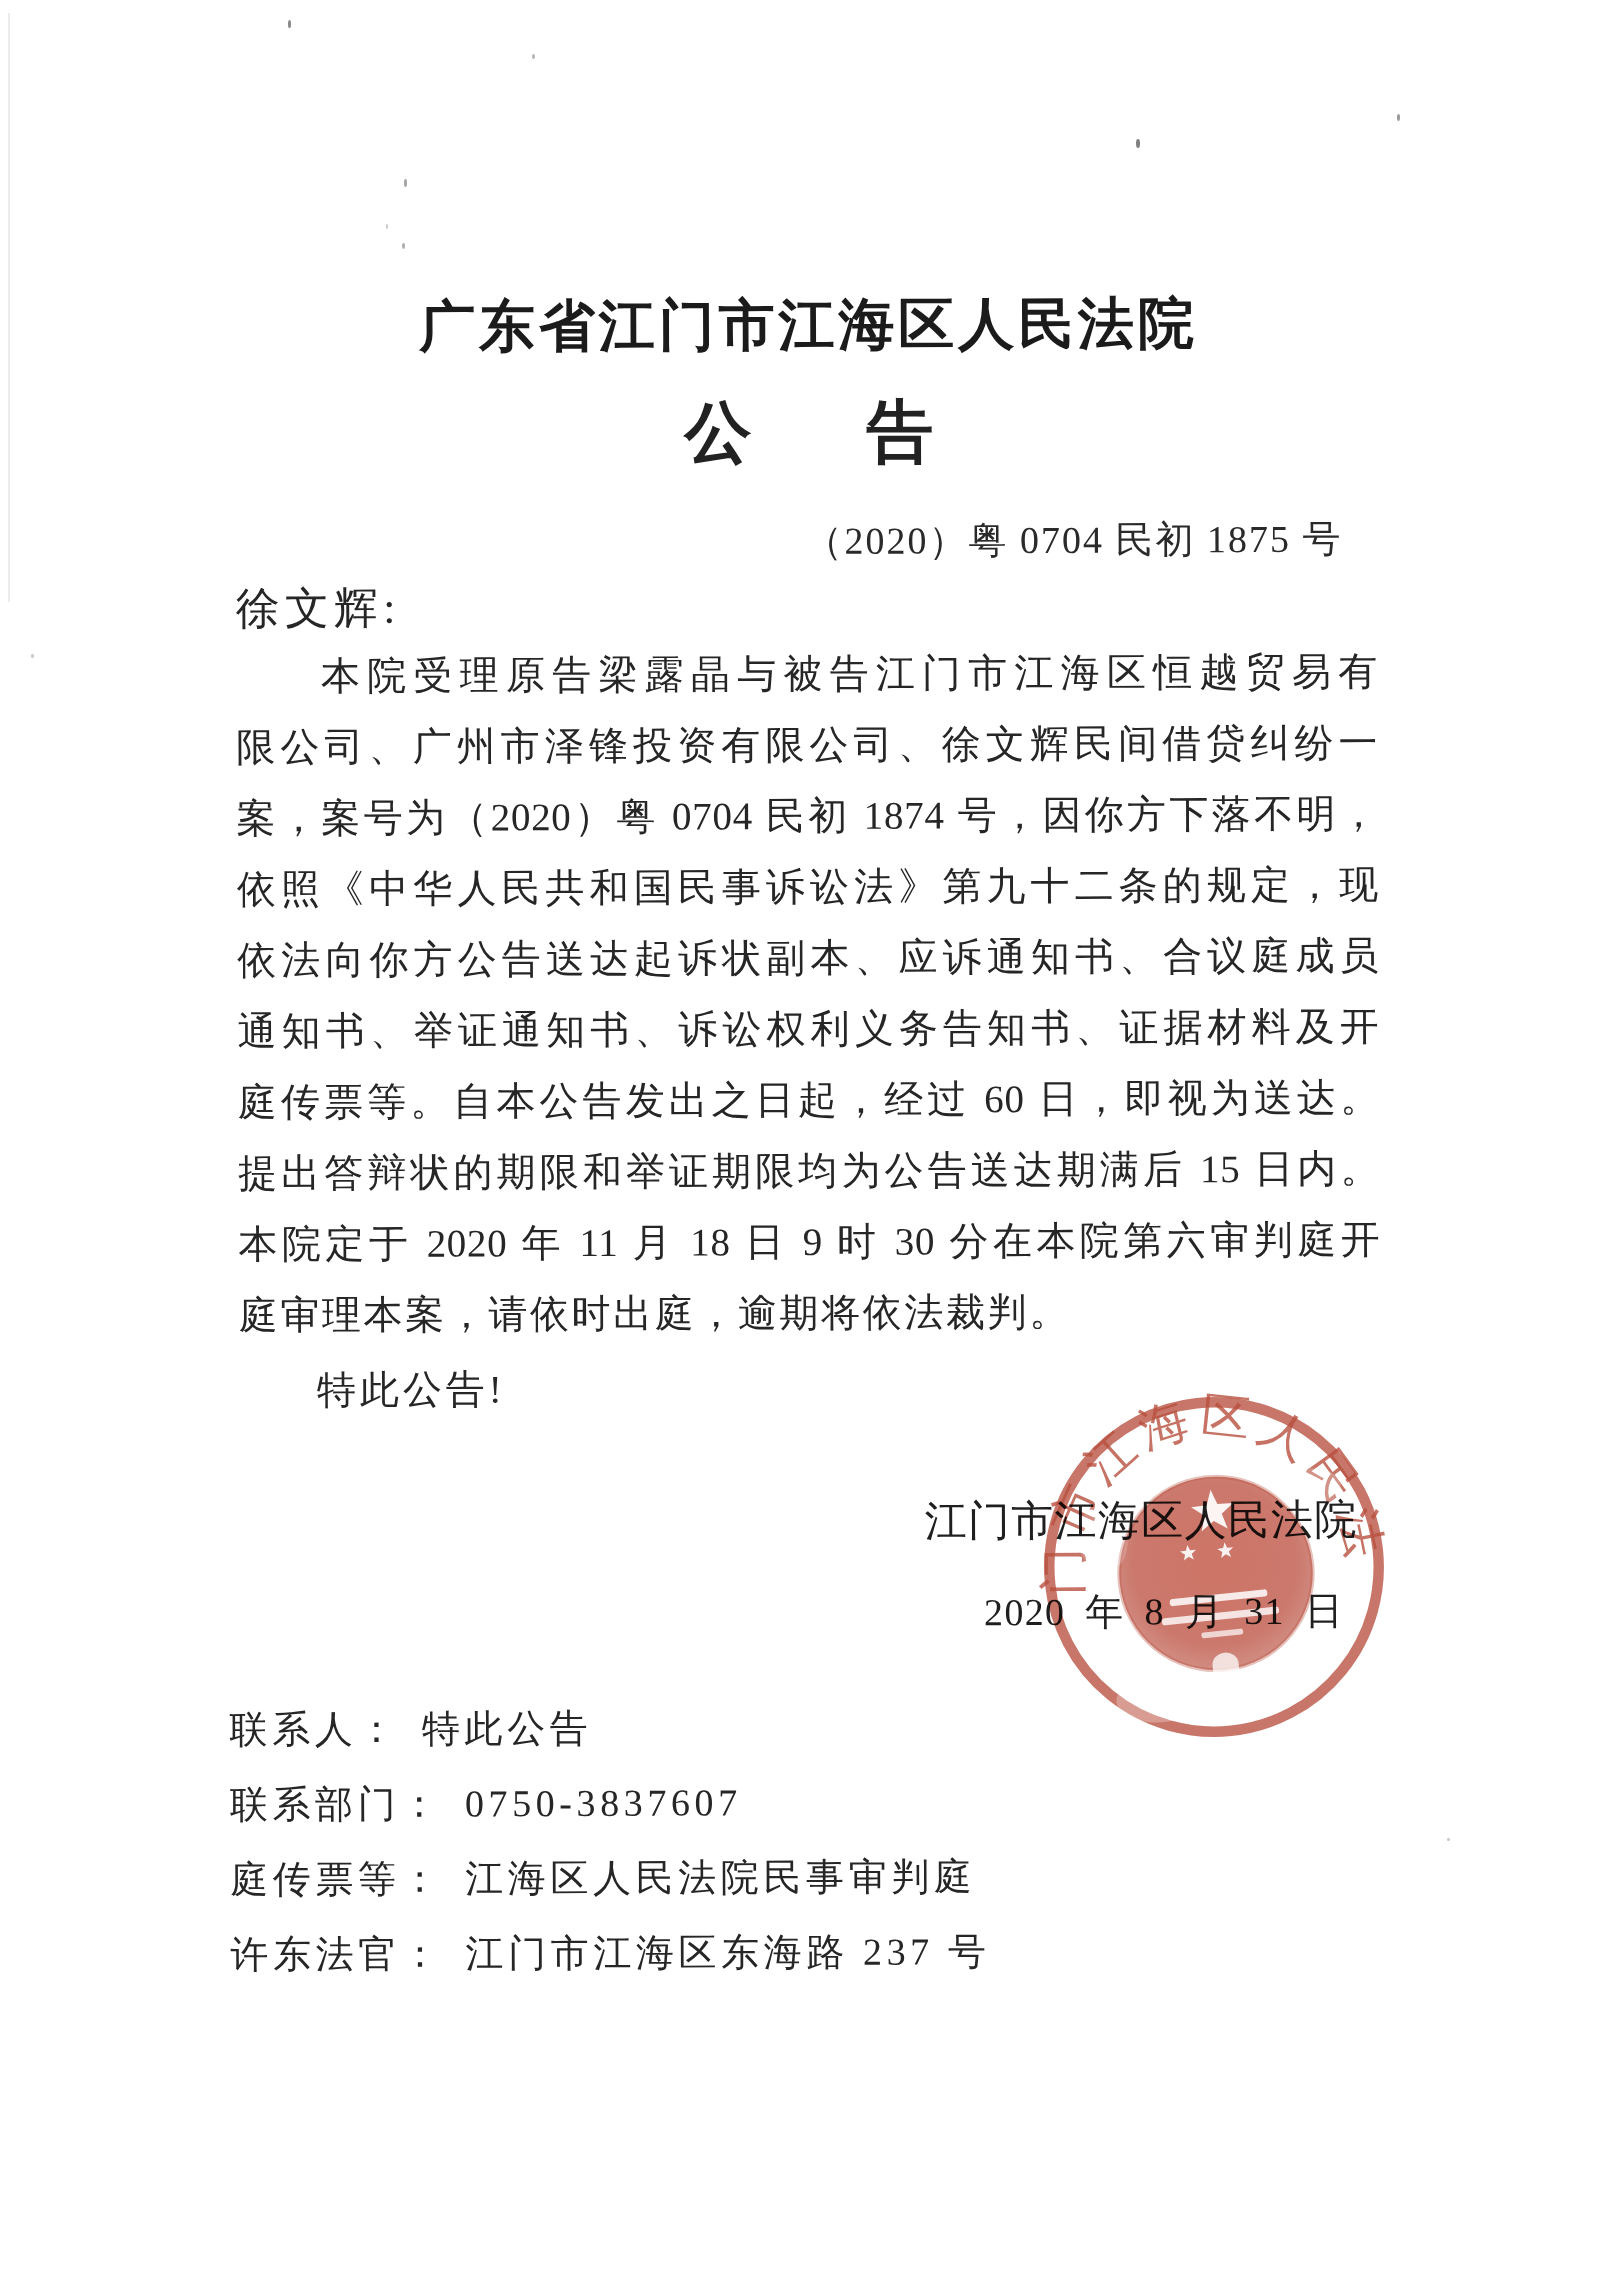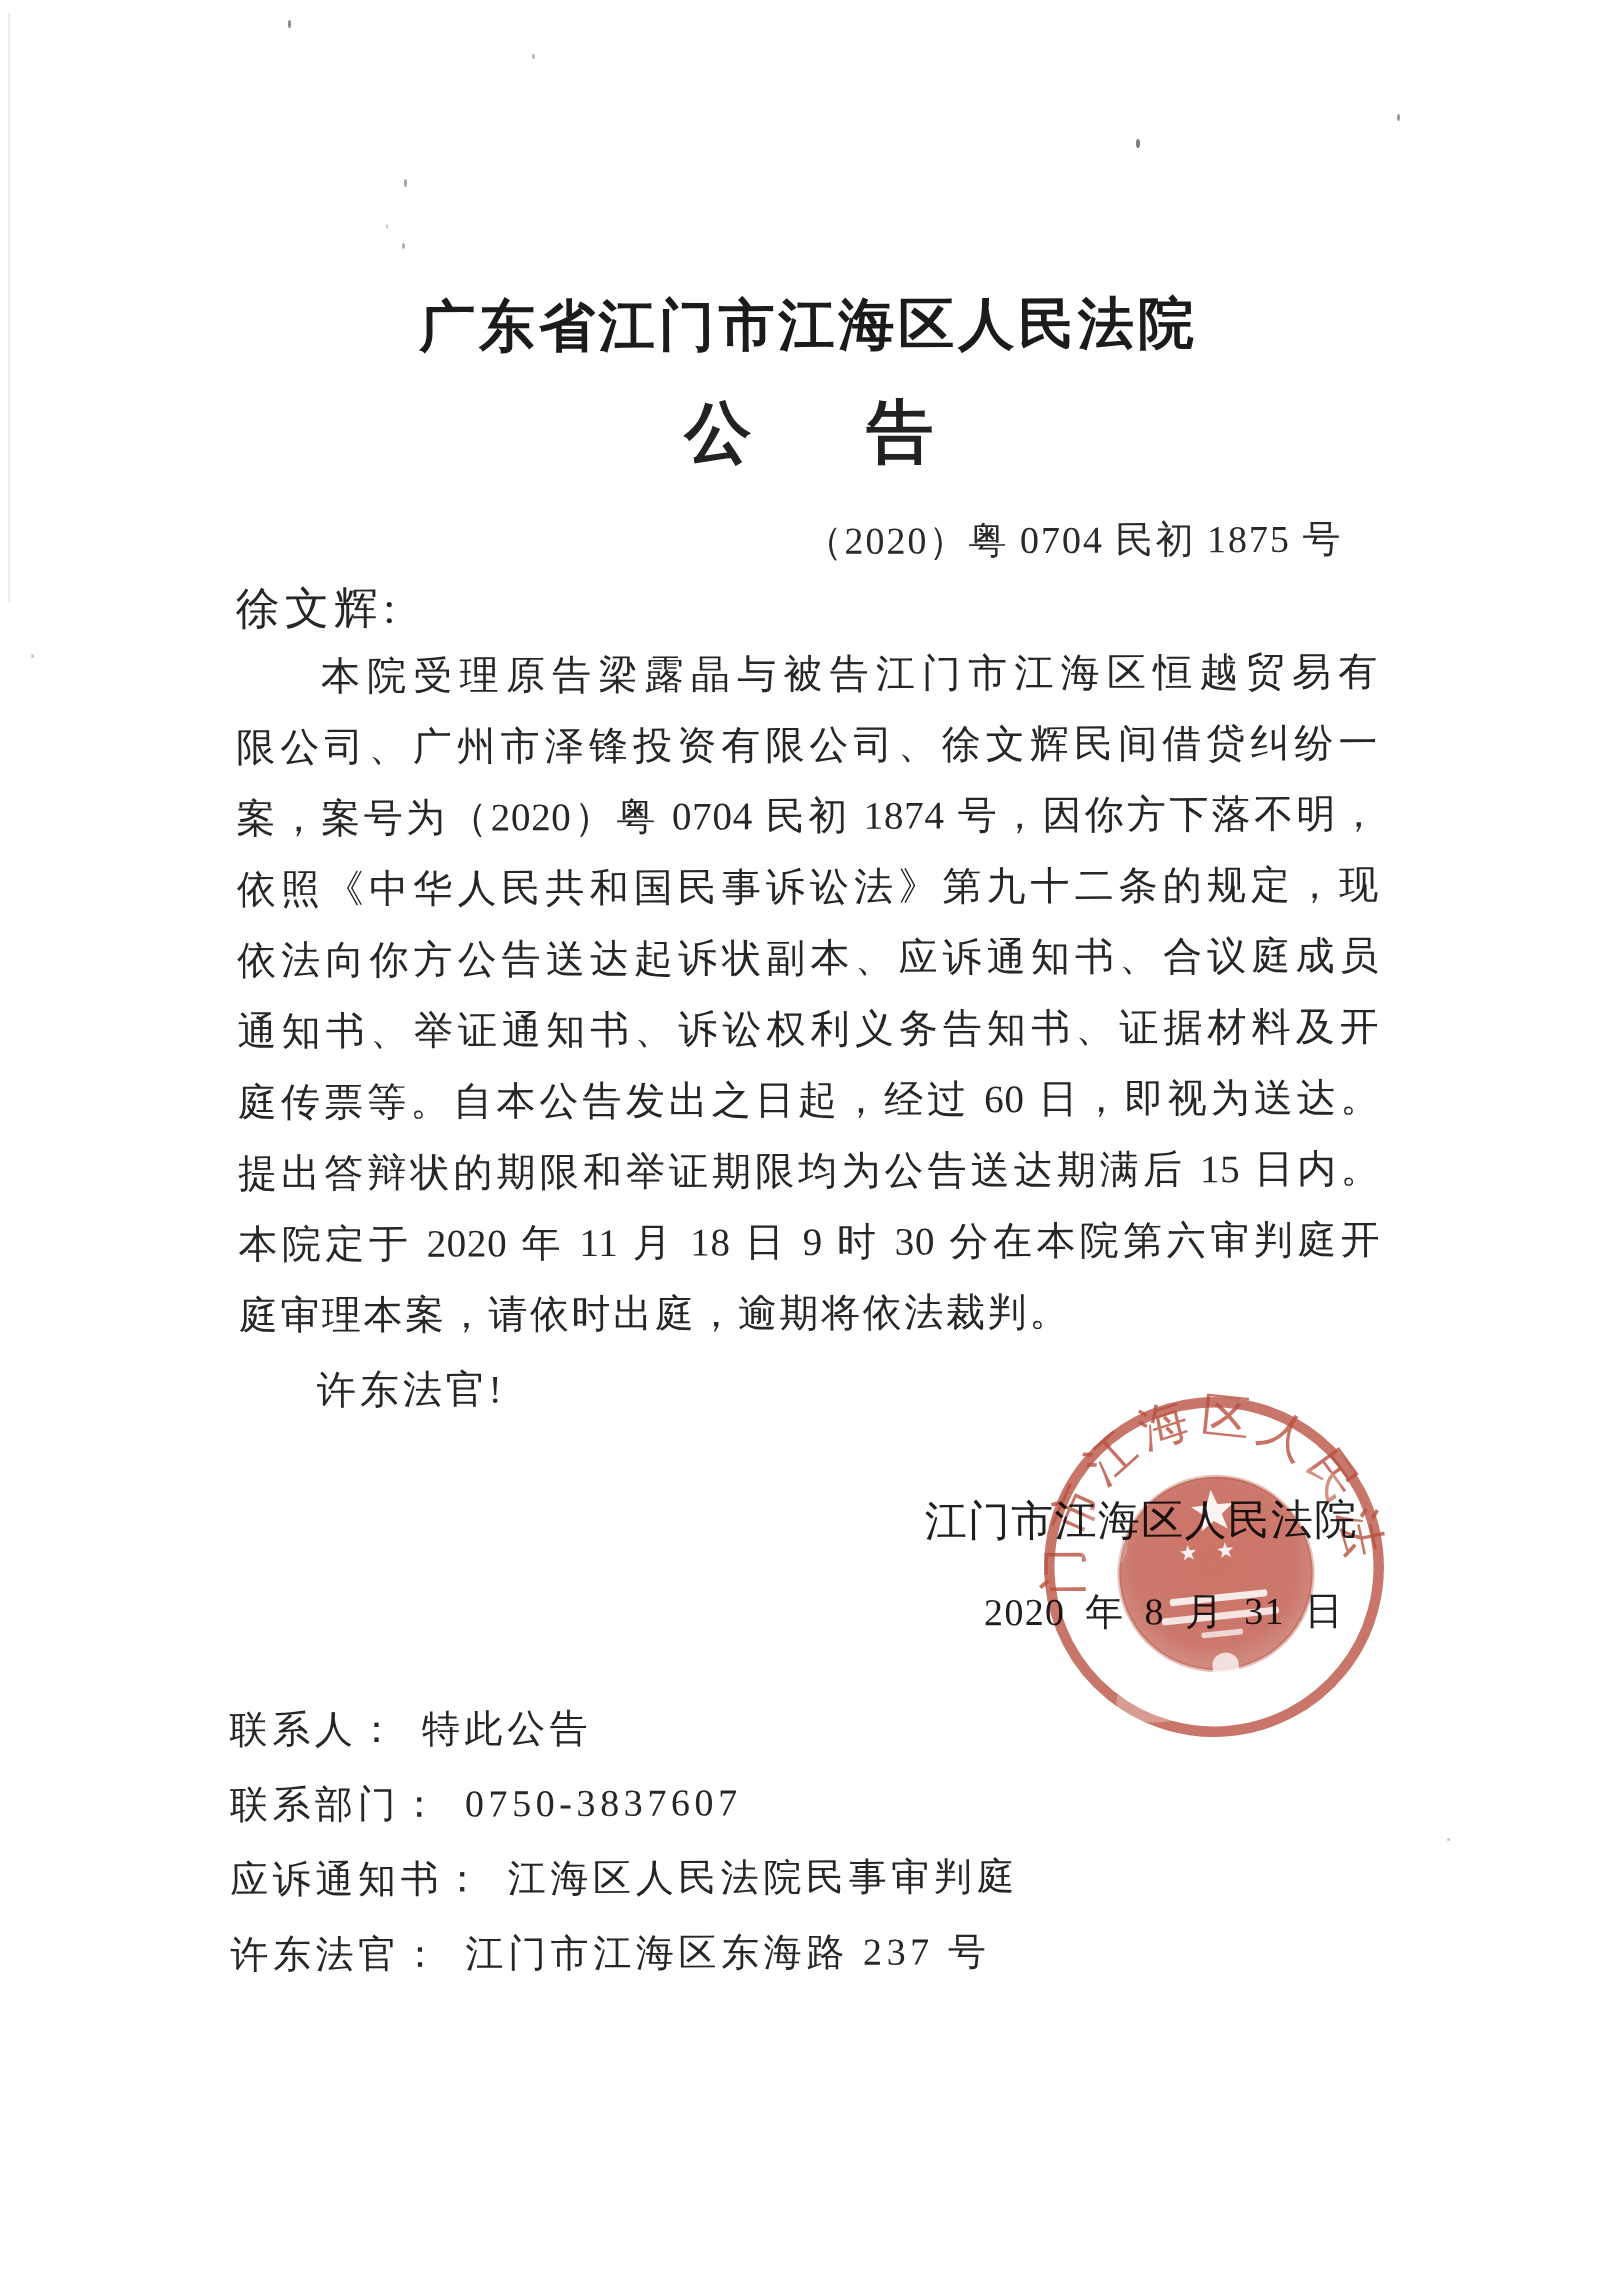--- a/index.html
+++ b/index.html
@@ -235,38 +235,38 @@
 
         <div class="body-line">庭传票等。自本公告发出之日起，经过 60 日，即视为送达。</div>
 
         <div class="body-line">提出答辩状的期限和举证期限均为公告送达期满后 15 日内。</div>
 
         <div class="body-line">本院定于 2020 年 11 月 18 日 9 时 30 分在本院第六审判庭开</div>
 
         <div class="body-line">庭审理本案，请依时出庭，逾期将依法裁判。</div>
       </div>
 
-    <div class="closing-line">许东法官!</div>
+    <div class="closing-line">特此公告!</div>
 
     <div class="signature-line">江门市江海区人民法院</div>
 
     <div class="date-line">2020 年 8 月 31 日</div>
 
     <div class="contact-block">
 
         <div class="contact-line">
           <span>联系人</span><span>：</span><span class="contact-value">特此公告</span>
         </div>
 
         <div class="contact-line">
           <span>联系部门</span><span>：</span><span class="contact-value">0750-3837607</span>
         </div>
 
         <div class="contact-line">
-          <span>应诉通知书</span><span>：</span><span class="contact-value">江海区人民法院民事审判庭</span>
+          <span>庭传票等</span><span>：</span><span class="contact-value">江海区人民法院民事审判庭</span>
         </div>
 
         <div class="contact-line">
           <span>许东法官</span><span>：</span><span class="contact-value">江门市江海区东海路 237 号</span>
         </div>
       </div>
 
   </div>
 </div>
 

